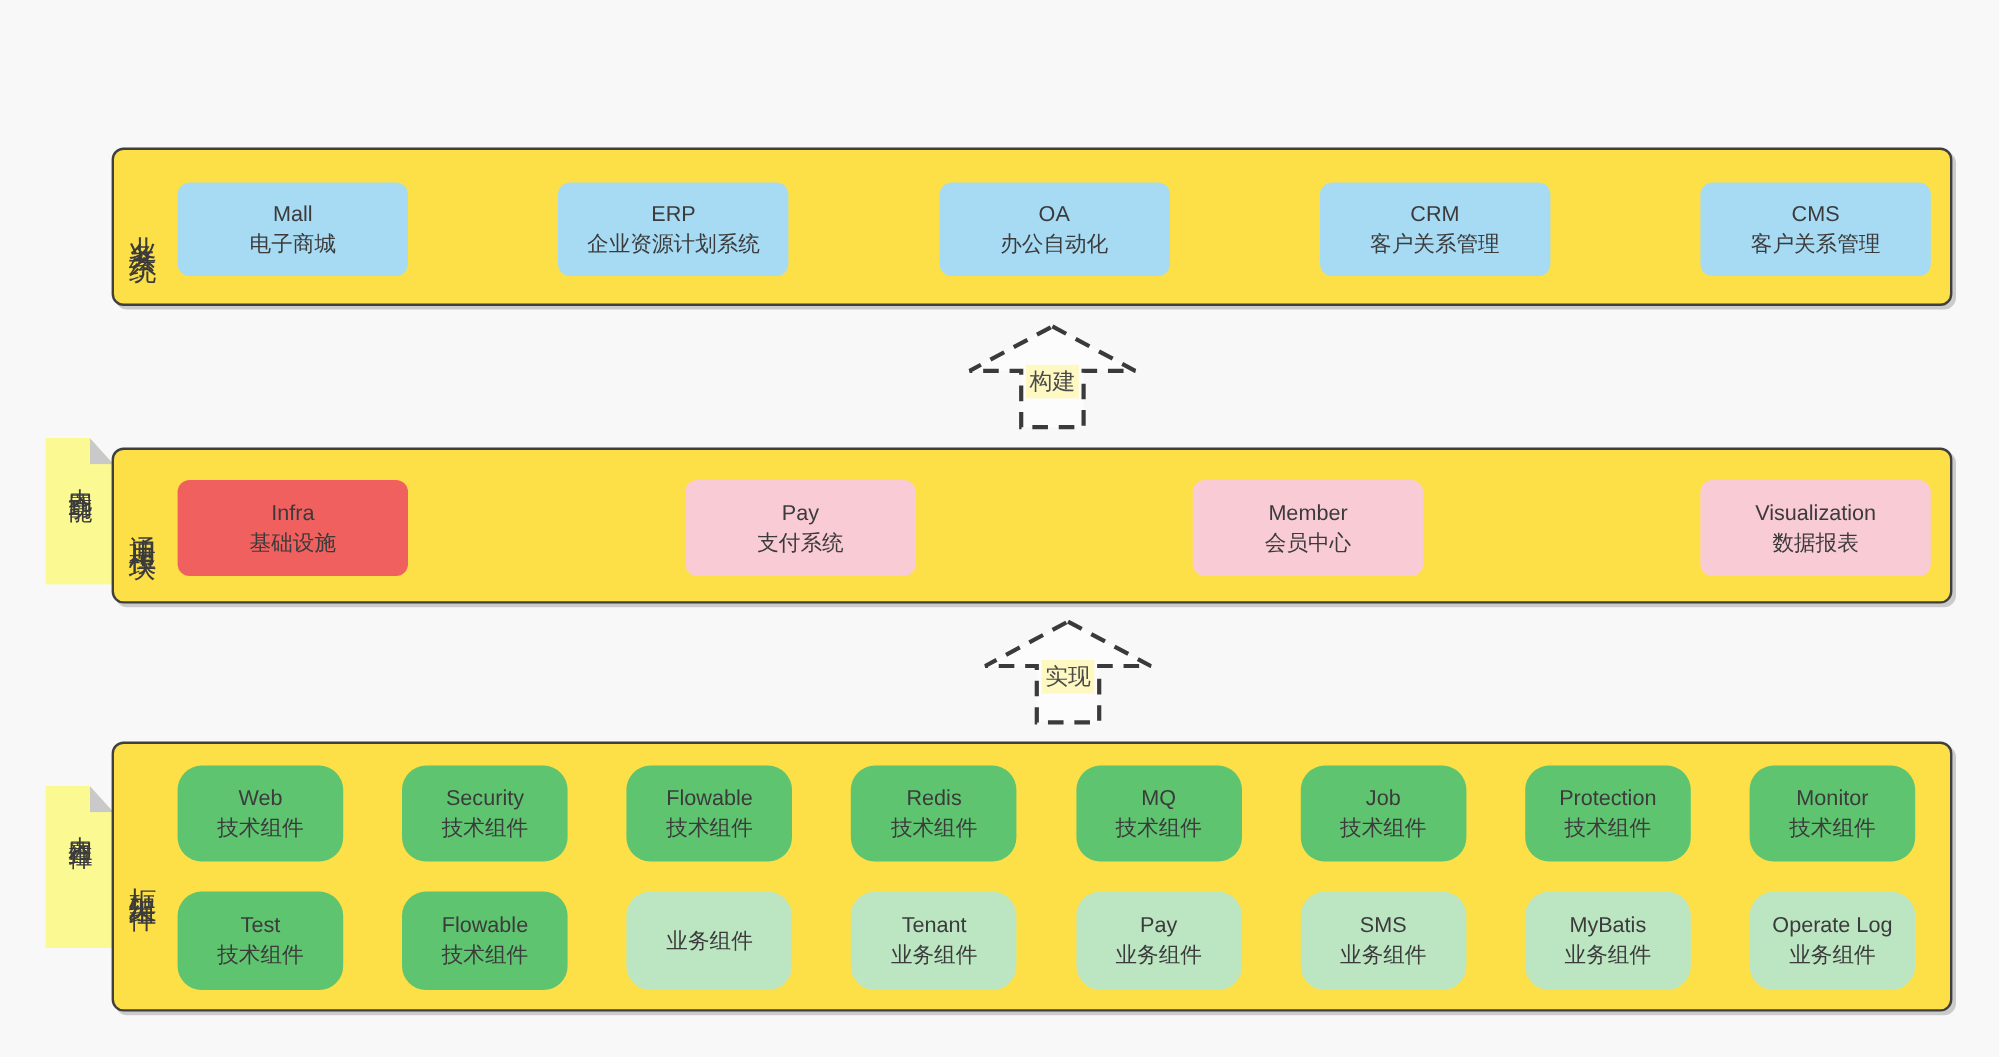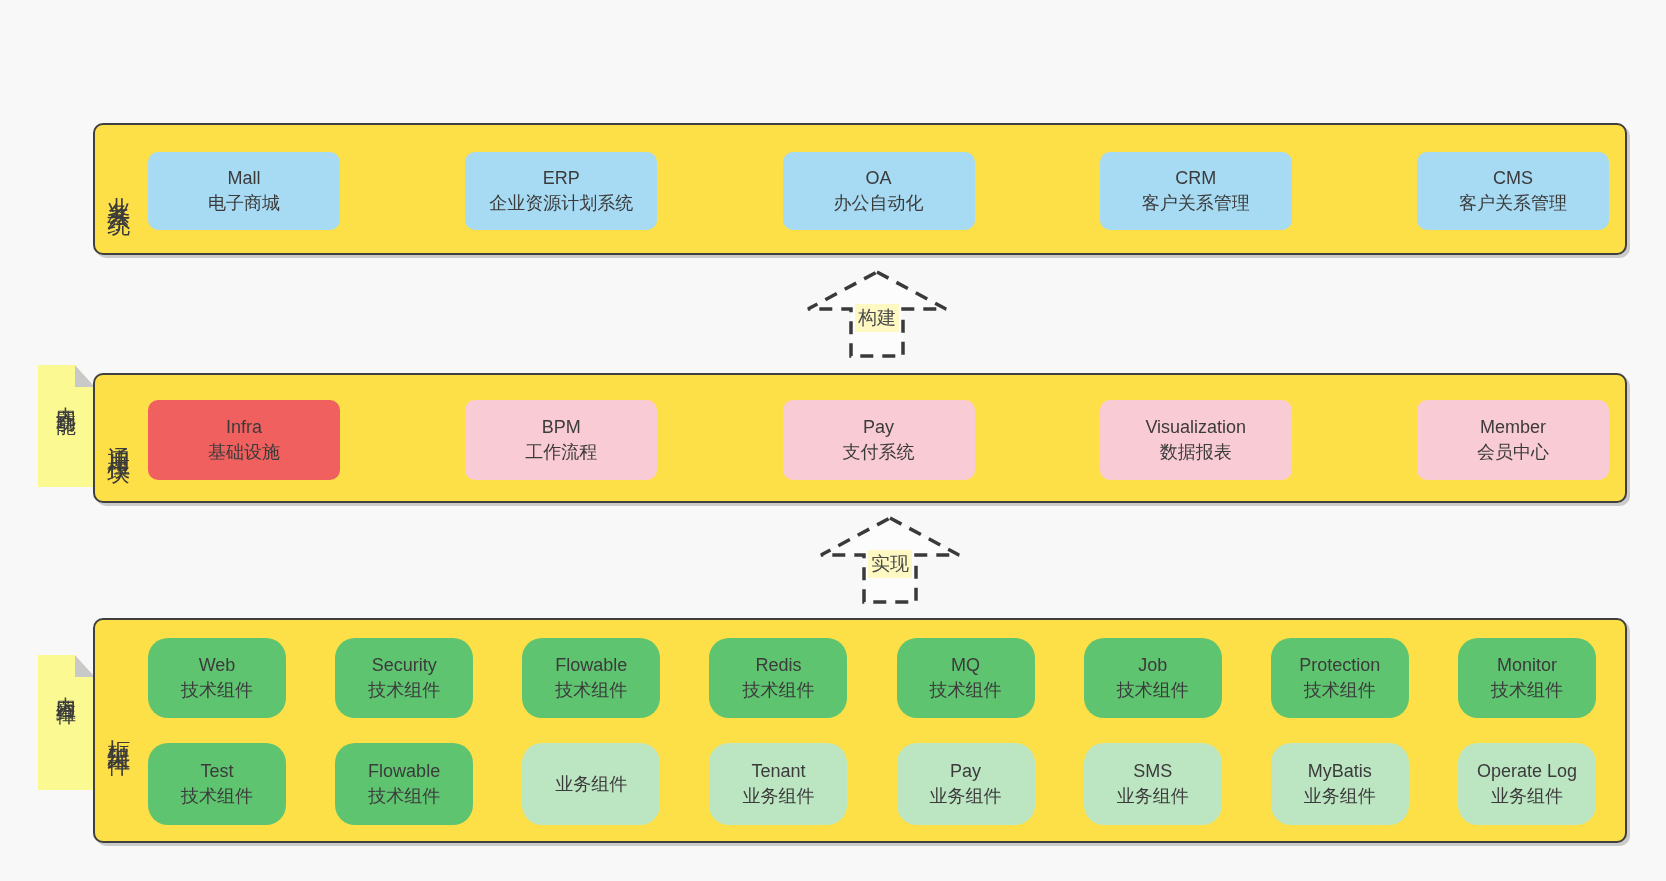--- a/index.html
+++ b/index.html
@@ -120,34 +120,30 @@
   </div>
 
   <section class="panel" style="top:373px; height:130px;">
     <div class="vlabel">通用模块</div>
     <div class="row row-6" style="top:25px; height:80px;">
         <div class="box red">
           <div class="en">Infra</div>
           <div class="cn">基础设施</div>
         </div>
         <div class="box pink">
-          <div class="en">BPM</div>
-          <div class="cn">工作流程</div>
-        </div>
-        <div class="box pink">
           <div class="en">Pay</div>
           <div class="cn">支付系统</div>
+        </div>
+        <div class="box pink">
+          <div class="en">Member</div>
+          <div class="cn">会员中心</div>
         </div>
         <div class="box pink">
           <div class="en">Visualization</div>
           <div class="cn">数据报表</div>
-        </div>
-        <div class="box pink">
-          <div class="en">Member</div>
-          <div class="cn">会员中心</div>
         </div>
       </div>
   </section>
 
   <div class="arrow" style="left:818px; top:514px;">
     <svg width="144" height="92" viewBox="0 0 144 92">
       <polygon points="72,4 141,41 98,41 98,88 46,88 46,41 3,41" fill="#fcfcfc" stroke="#3a3a3a" stroke-width="3.5" stroke-dasharray="13,9"></polygon>
     </svg>
     <span class="arrow-label">实现</span>
   </div>

